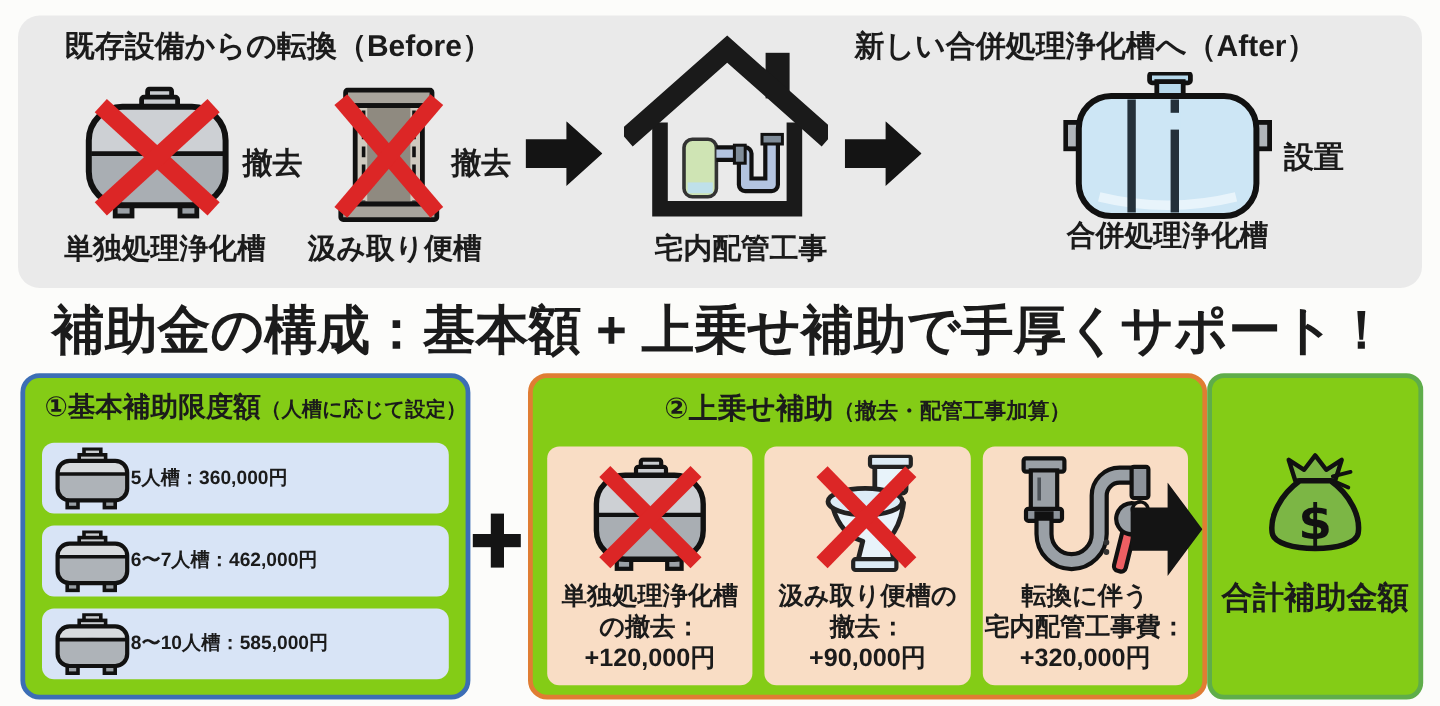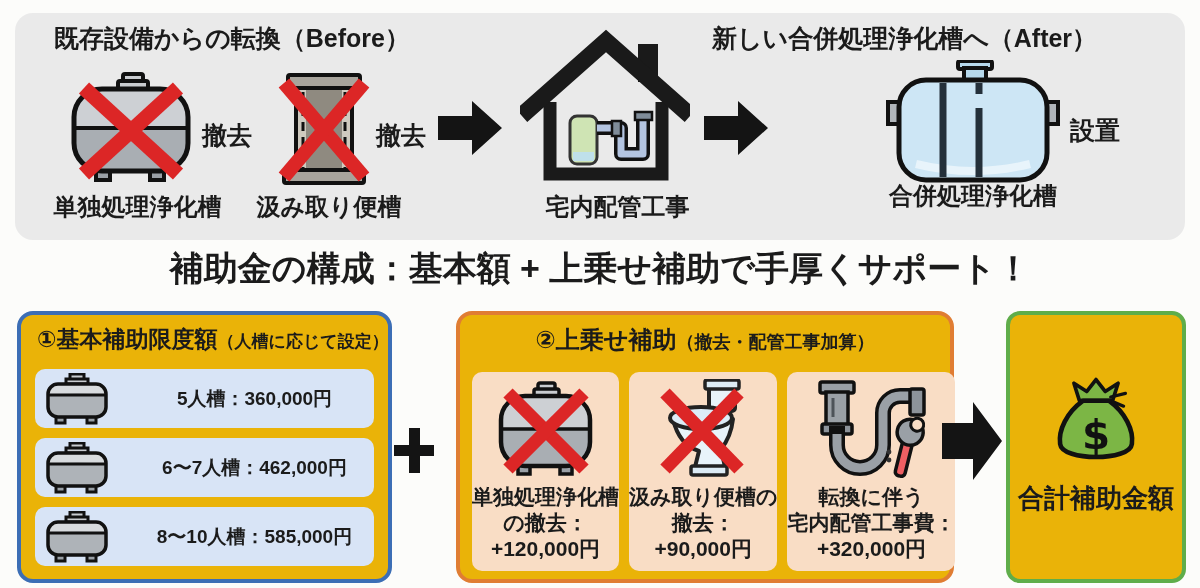--- a/index.html
+++ b/index.html
@@ -16,32 +16,32 @@
   }
   .abs{position:absolute;}
   
   .top-panel{left:15px;top:13px;width:1170px;height:227px;background:var(--panel-bg);border-radius:18px;}
   .panel-title{font-size:25px;white-space:nowrap;}
   .before-title{left:54px;top:22px;text-align:right;}
   .after-title{left:712px;top:22px;}
   .side-tag{font-size:25px;white-space:nowrap;}
   .item-label{font-size:24px;text-align:center;white-space:nowrap;}
   
-  .section-title{left:0;top:246px;width:1200px;text-align:center;font-size:34px;white-space:nowrap;}
+  .section-title{left:0;top:246px;width:1200px;text-align:center;font-size:44px;white-space:nowrap;}
   
-  .box{background:#eab308;border-radius:16px;}
+  .box{background:#84cc16;border-radius:16px;}
   .base-box{left:17px;top:311px;width:375px;height:272px;border:4px solid var(--blue-border);}
-  .addon-box{left:440px;top:311px;width:498px;height:272px;border:4px solid var(--orange-border);margin-left:16px;}
+  .addon-box{left:440px;top:311px;width:566px;height:272px;border:4px solid var(--orange-border);}
   .total-box{left:1006px;top:311px;width:180px;height:272px;border:4px solid var(--green-border);border-radius:14px;}
   .base-header{height:44px;padding:9px 8px 0 16px;white-space:nowrap;}
   .base-header .t{font-size:23px;}
   .base-header .n{font-size:17px;}
   .base-row{height:59px;margin:10px 14px 0;background:var(--blue-row-bg);border-radius:10px;display:flex;align-items:center;}
   .base-row svg{margin-left:10px;flex:0 0 auto;}
-  .base-row .row-label{flex:1;text-align:center;font-size:19px;padding-right:6px;white-space:nowrap;margin-left:32px;}
+  .base-row .row-label{flex:1;text-align:left;font-size:16px;padding-right:6px;white-space:nowrap;}
   .addon-header{height:44px;padding-top:9px;text-align:center;white-space:nowrap;}
   .addon-header .t{font-size:24px;}
   .addon-header .n{font-size:18px;}
   .cards{display:flex;gap:10px;margin:13px 12px 0;}
   .card{flex:1;background:var(--orange-card-bg);border-radius:10px;height:199px;display:flex;flex-direction:column;align-items:center;}
   .card .icon-wrap{height:110px;display:flex;align-items:center;justify-content:center;margin-top:2px;}
   .card .line{font-size:21px;line-height:26px;text-align:center;white-space:nowrap;}
   .total-inner{display:flex;flex-direction:column;align-items:center;}
   .total-inner svg{margin-top:58px;}
   .total-label{font-size:26px;margin-top:14px;text-align:center;white-space:nowrap;}

